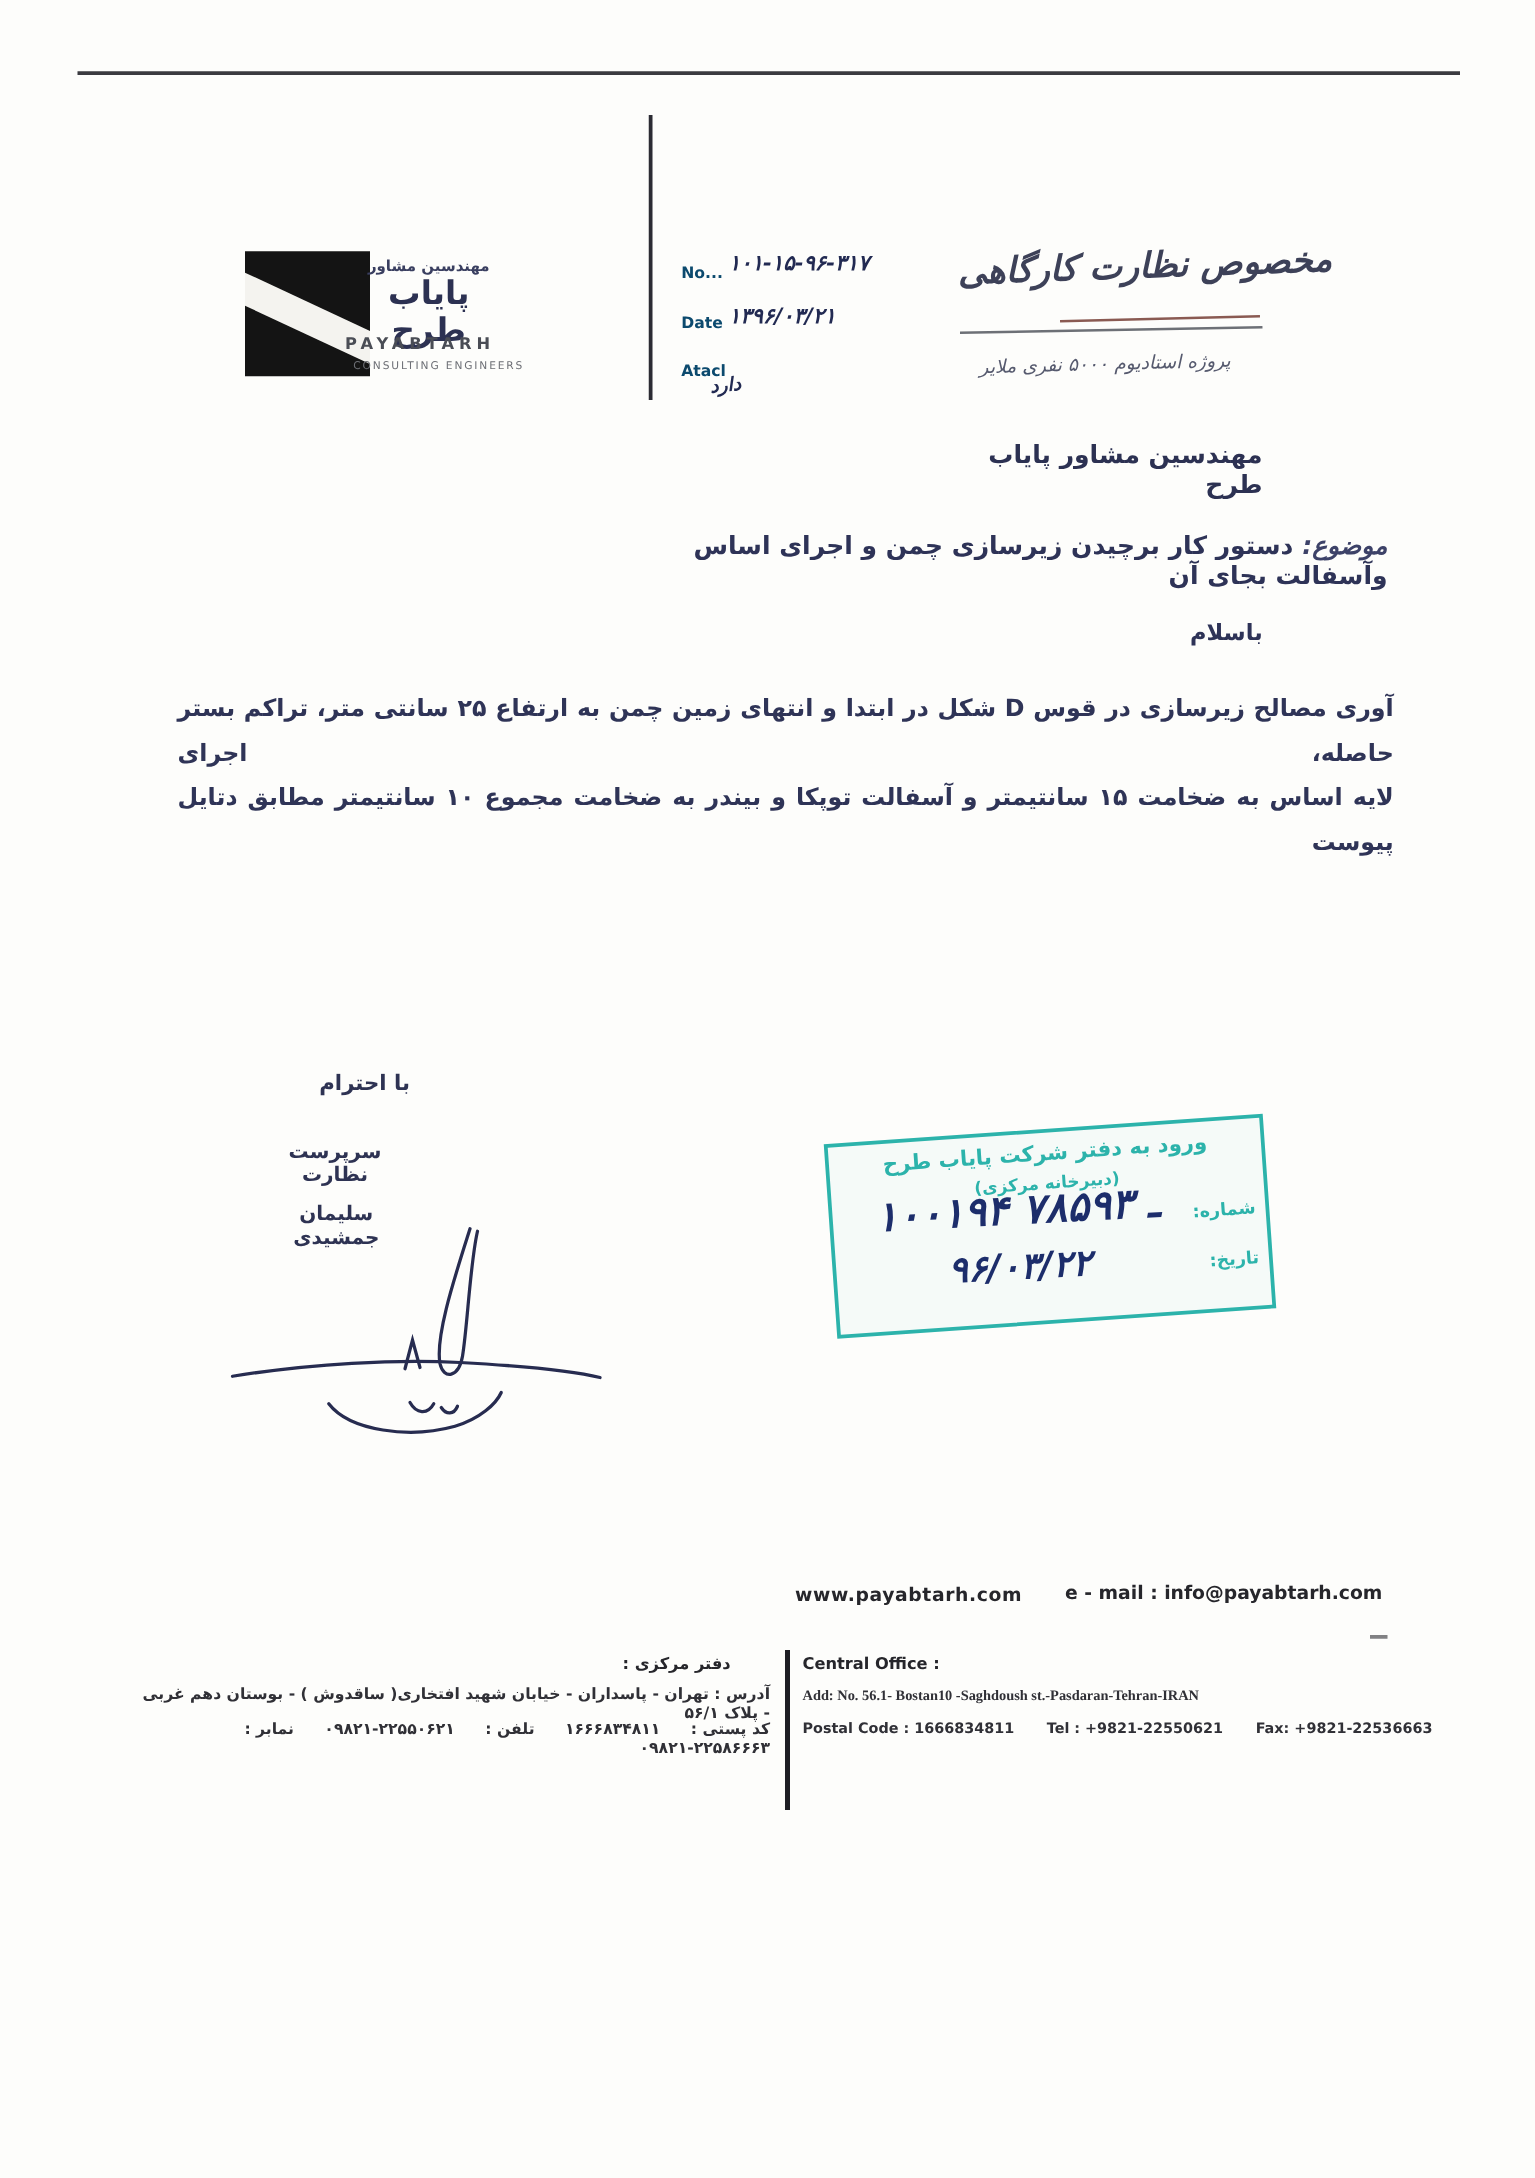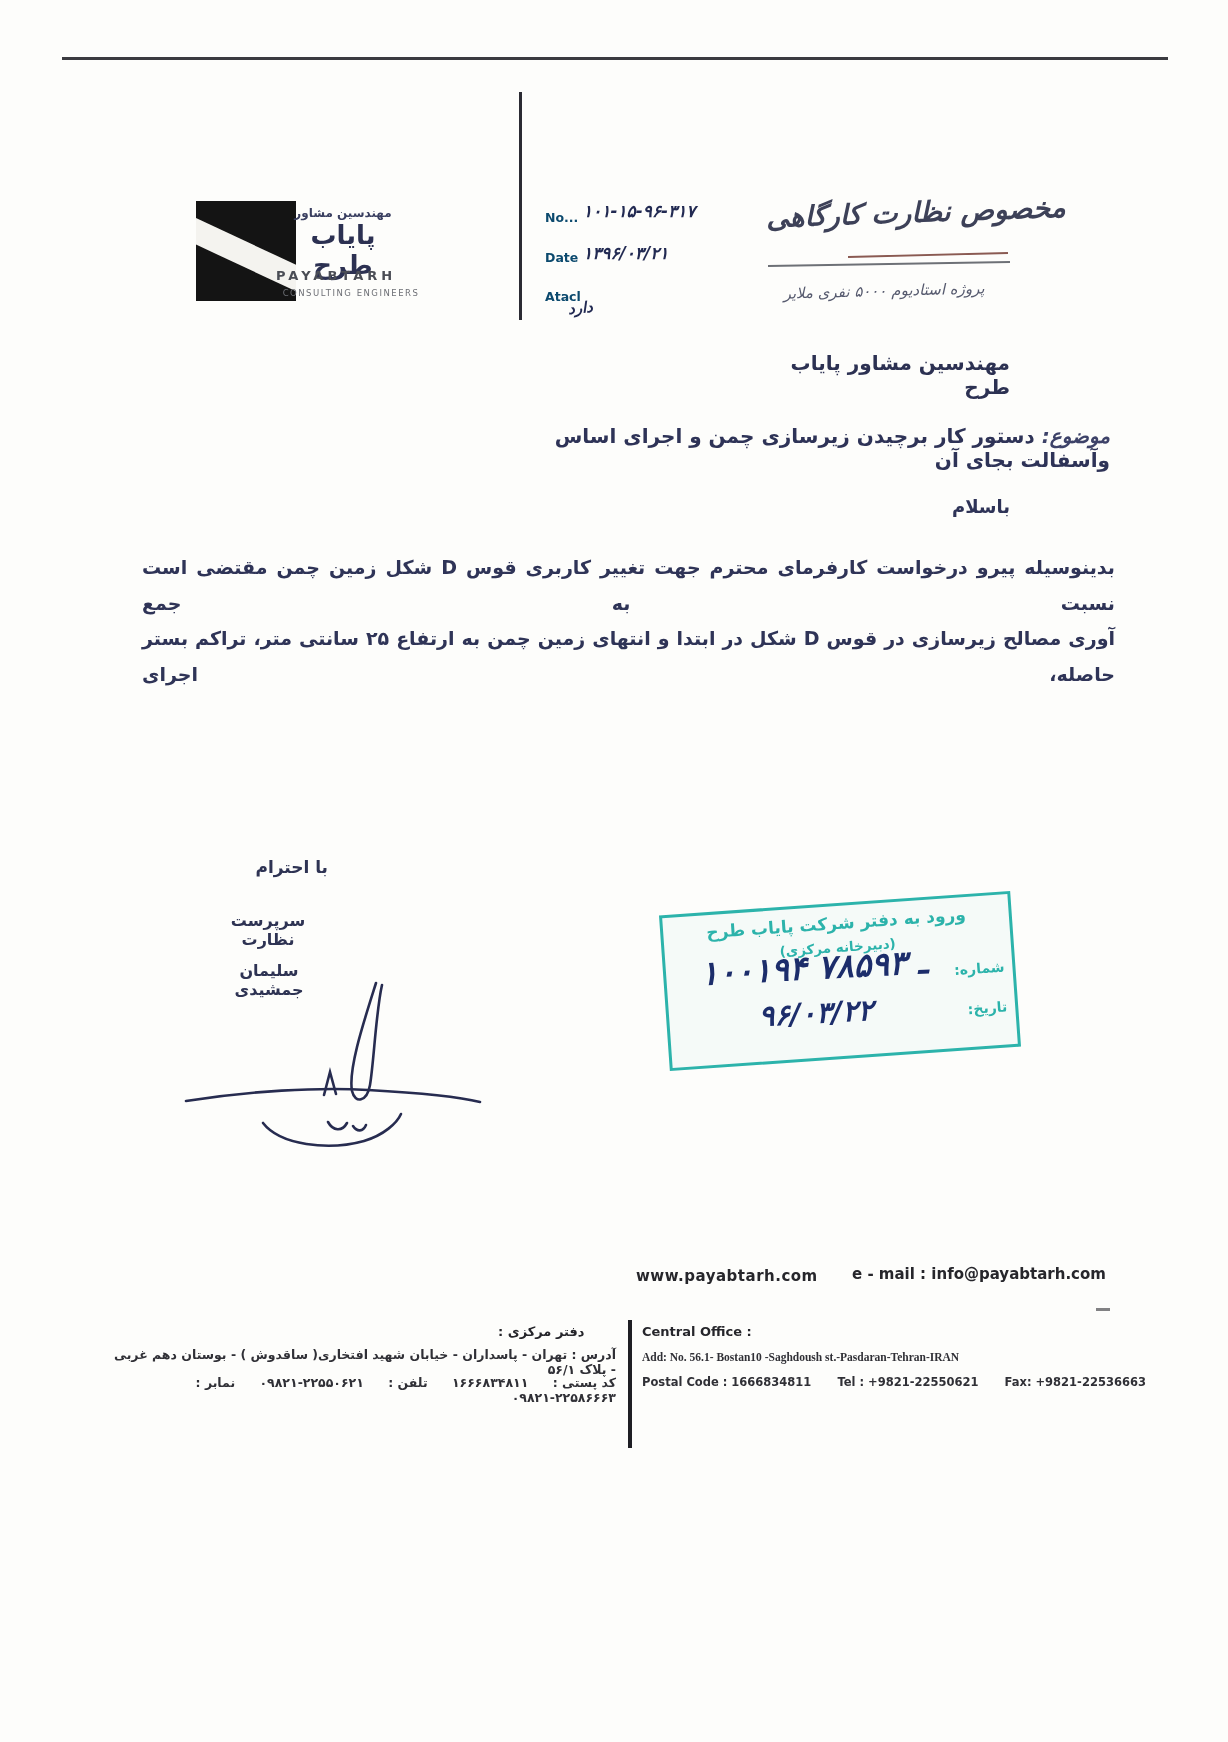--- a/index.html
+++ b/index.html
@@ -94,22 +94,22 @@
 <div class="abs addressee">مهندسین مشاور پایاب طرح</div>
 
 <div class="abs subject">
   <span class="lbl">موضوع:</span>
   <span>دستور کار برچیدن زیرسازی چمن و اجرای اساس وآسفالت بجای آن</span>
 </div>
 
 <div class="abs salutation">باسلام</div>
 
 <div class="abs body-text">
-  <div class="body-line">بدینوسیله پیرو درخواست کارفرمای محترم جهت تغییر کاربری قوس D شکل زمین چمن مقتضی است نسبت به جمع</div>
   <div class="body-line">آوری مصالح زیرسازی در قوس D شکل در ابتدا و انتهای زمین چمن به ارتفاع ۲۵ سانتی متر، تراکم بستر حاصله، اجرای</div>
+  <div class="body-line">لایه اساس به ضخامت ۱۵ سانتیمتر و آسفالت توپکا و بیندر به ضخامت مجموع ۱۰ سانتیمتر مطابق دتایل پیوست</div>
 </div>
 
 <div class="abs closing">با احترام</div>
 <div class="abs signer-title">سرپرست نظارت</div>
 <div class="abs signer-name">سلیمان جمشیدی</div>
 
 <svg class="abs signature-svg" viewBox="0 0 330 185" xmlns="http://www.w3.org/2000/svg">
   <g fill="none" stroke="#272c50" stroke-width="2.6" stroke-linecap="round">
     <path d="M 208 10 C 196 48 180 96 184 118 C 187 131 199 129 202 112 C 206 88 208 38 214 12"></path>
     <path d="M 18 128 C 80 118 150 114 200 117 C 255 120 292 124 312 129"></path>

